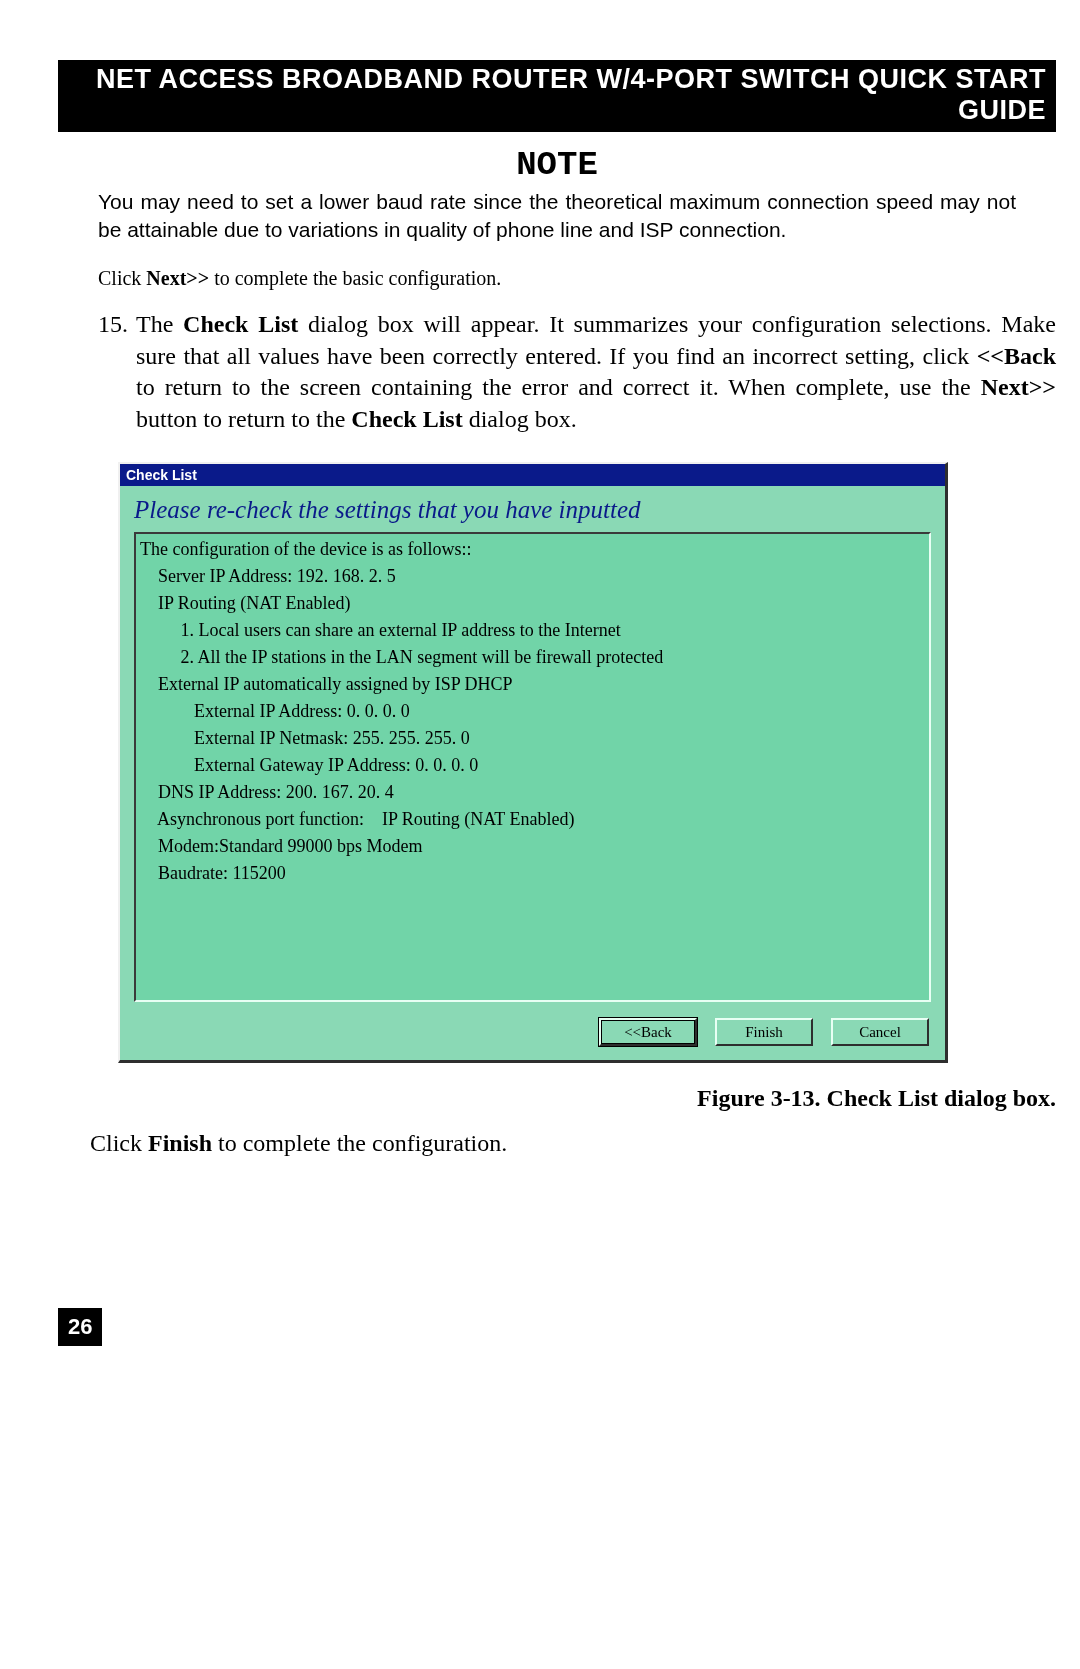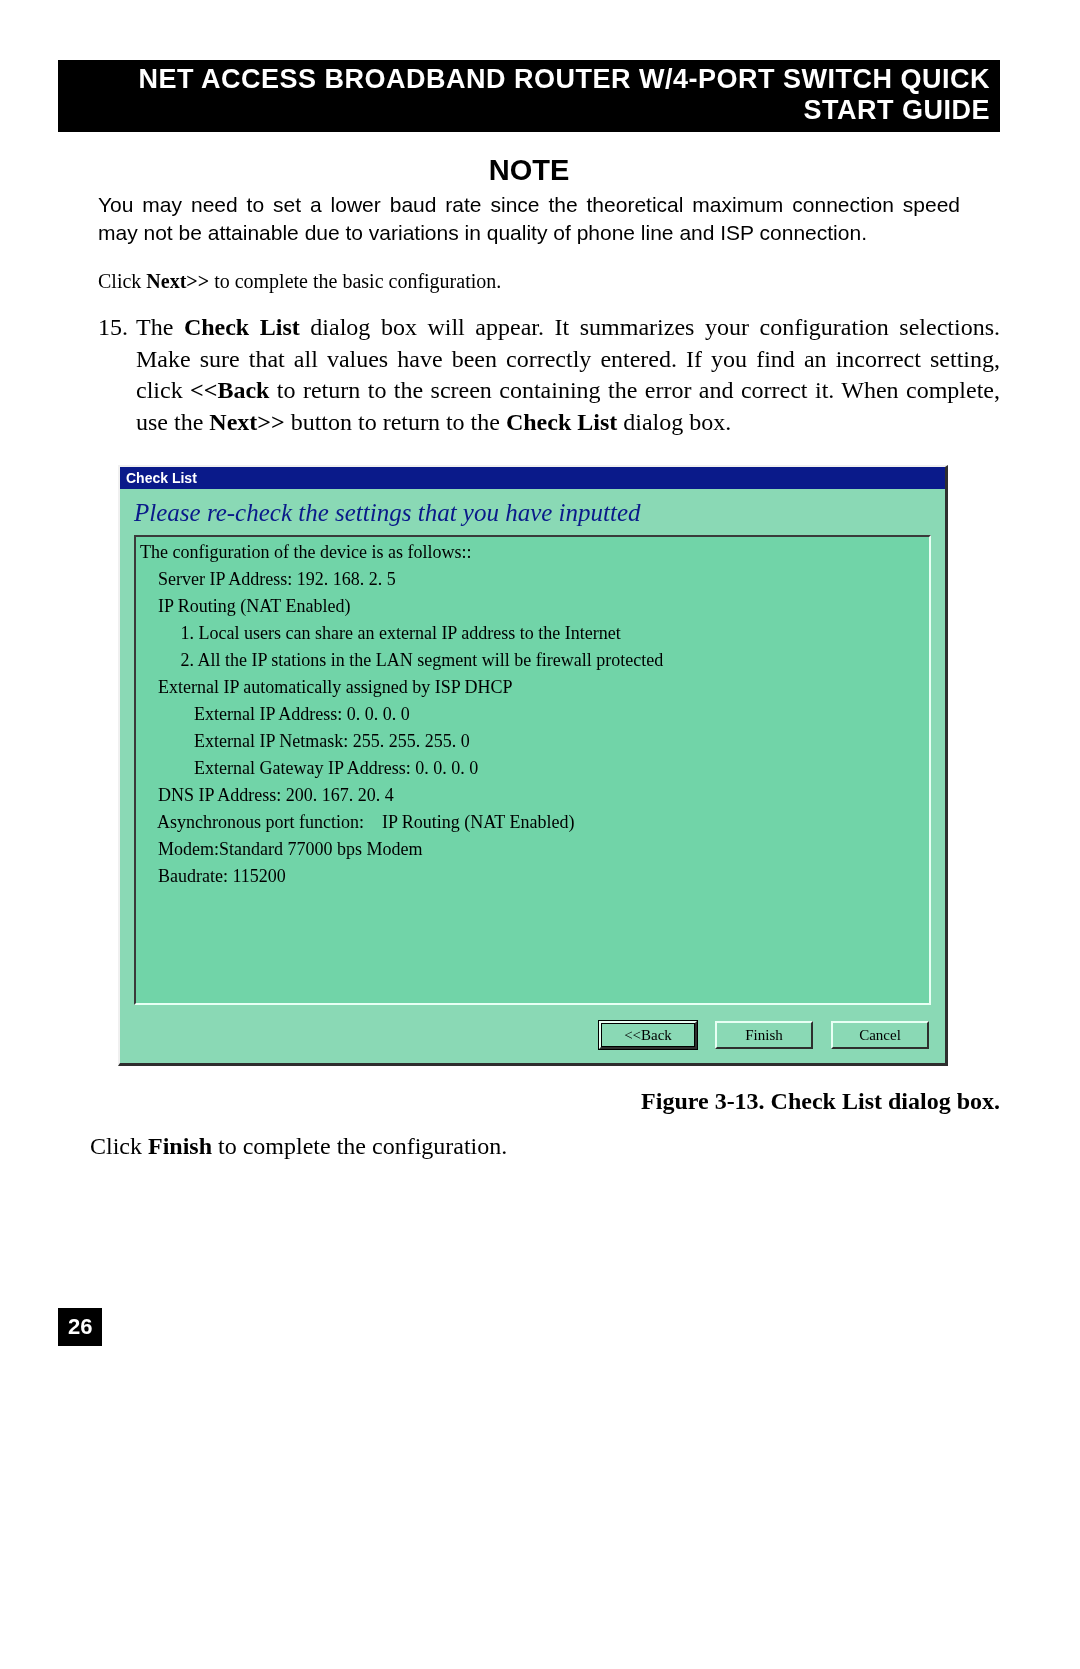--- a/index.html
+++ b/index.html
@@ -7,40 +7,40 @@
     padding: 0;
     background: #fff;
     font-family: "Times New Roman", Times, serif;
     color: #000;
   }
   .page {
     width: 1080px;
     height: 1392px;
     position: relative;
     box-sizing: border-box;
-    padding: 60px 80px 0 58px;
+    padding: 60px 24px 0 58px;
   }
   .header-bar {
     background: #000;
     color: #fff;
     font-family: Arial, Helvetica, sans-serif;
     font-weight: 900;
     font-stretch: condensed;
     letter-spacing: 0.5px;
     font-size: 27px;
     padding: 4px 10px 6px 10px;
     text-align: right;
   }
   .note-heading {
     text-align: center;
-    font-family: Liberation Sans, sans-serif;
+    font-family: Liberation Mono, monospace;
     font-weight: 900;
     font-stretch: condensed;
-    font-size: 29px;
-    margin-top: 22px;
+    font-size: 34px;
+    margin-top: 14px;
   }
   .note-body {
     font-family: Arial, Helvetica, sans-serif;
     font-weight: 400;
     font-size: 21px;
     line-height: 1.35;
     text-align: justify;
     margin: 4px 40px 20px 40px;
   }
   .body-text {
@@ -177,21 +177,21 @@
 <span>    Server IP Address: 192. 168. 2. 5</span>
 <span>    IP Routing (NAT Enabled)</span>
 <span>         1. Local users can share an external IP address to the Internet</span>
 <span>         2. All the IP stations in the LAN segment will be firewall protected</span>
 <span>    External IP automatically assigned by ISP DHCP</span>
 <span>            External IP Address: 0. 0. 0. 0</span>
 <span>            External IP Netmask: 255. 255. 255. 0</span>
 <span>            External Gateway IP Address: 0. 0. 0. 0</span>
 <span>    DNS IP Address: 200. 167. 20. 4</span>
 <span>    Asynchronous port function:    IP Routing (NAT Enabled)</span>
-<span>    Modem:Standard 77000 bps Modem</span>
+<span>    Modem:Standard 99000 bps Modem</span>
 <span>    Baudrate: 115200</span></div>
     <div class="button-row">
       <div class="dlg-btn default">&lt;&lt;Back</div>
       <div class="dlg-btn">Finish</div>
       <div class="dlg-btn">Cancel</div>
     </div>
   </div>
 
   <div class="figure-caption">Figure 3-13. Check List dialog box.</div>
 

